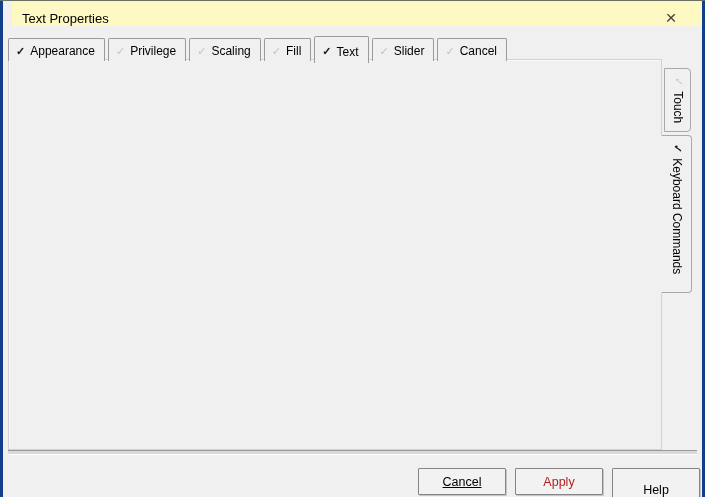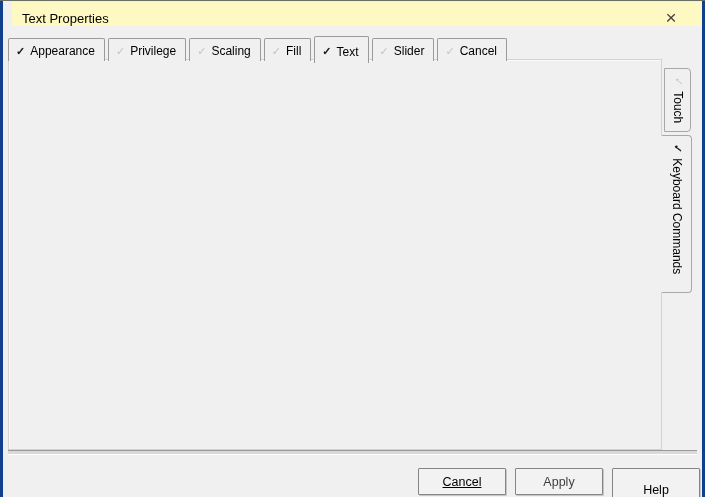--- a/index.html
+++ b/index.html
@@ -38,21 +38,21 @@
           display:flex;align-items:center;padding-left:3px;}
   .focus-rect{margin:2px 0 0 2px;width:52px;height:12px;border:1px dotted #444;}
   .vscroll{position:absolute;top:21px;right:0;bottom:0;width:15px;background:#f5f5f5;
           border-left:1px solid #dcdcdc;}
   .vscroll .arr{position:absolute;left:0;width:100%;text-align:center;font-size:9px;color:#9a9a9a;line-height:14px;}
   .vscroll .up{top:0}.vscroll .down{bottom:0}
 
   .btn{position:absolute;background:#f2f2f2;border:1px solid #858585;border-radius:1px;
        font-size:12.5px;color:#000;display:flex;align-items:center;justify-content:center;
        box-shadow:1px 1px 0 rgba(120,120,120,.35);box-sizing:border-box;}
-  .btn.disabled{color:#404040;}
+  .btn.disabled{color:#b91c1c;}
   .btn.default{border:2px solid #3f3f3f;}
 
   
   .group{position:absolute;border:1px solid #d0d0d0;box-shadow:inset 1px 1px 0 #fbfbfb;
          box-sizing:border-box;}
   .group-legend{position:absolute;top:-8px;left:6px;background:#f0f0f0;padding:0 4px;
          font-size:12px;color:#111;}
 
   .cmdbox{position:absolute;left:240px;top:95px;width:372px;height:85px;background:#fff;
           border:1px solid #808080;box-sizing:border-box;font-size:12px;color:#000;

